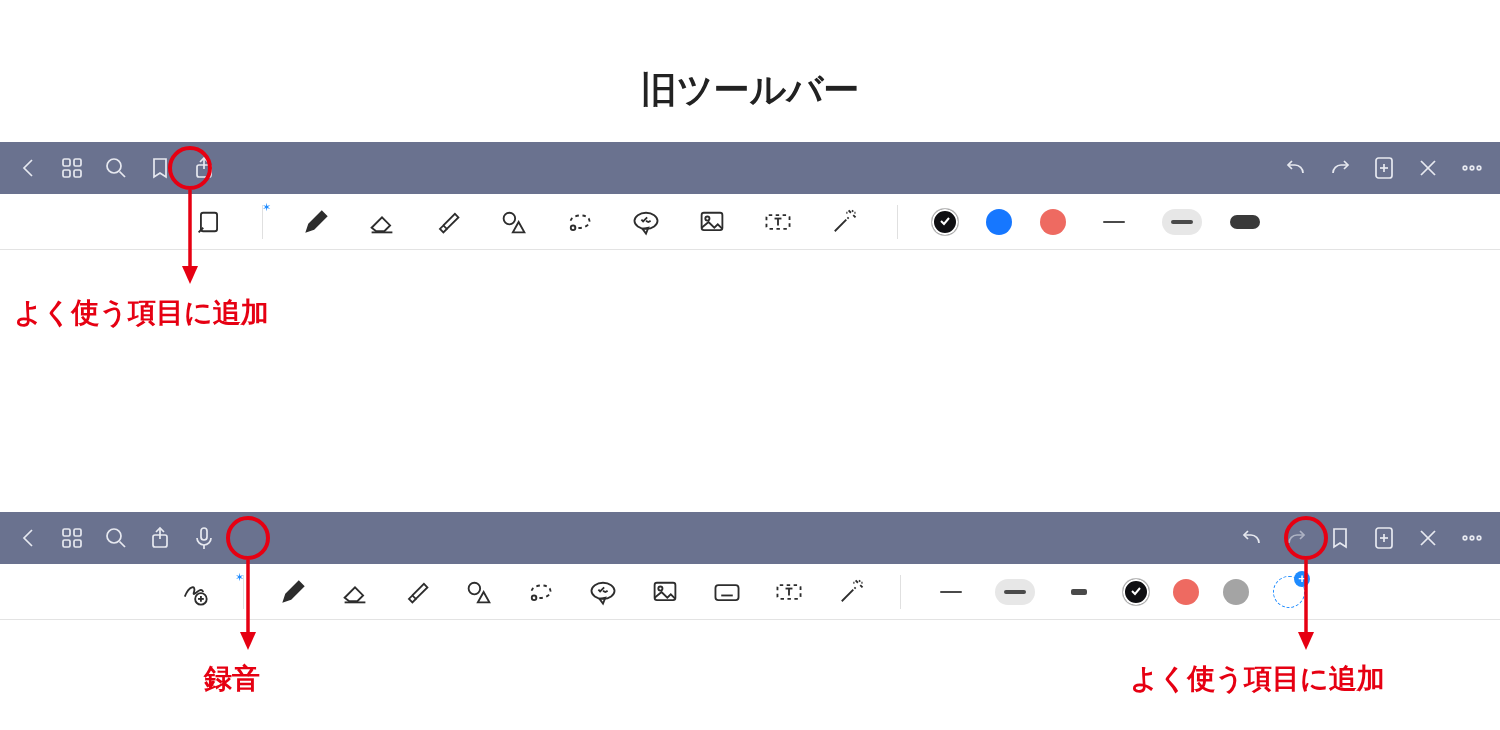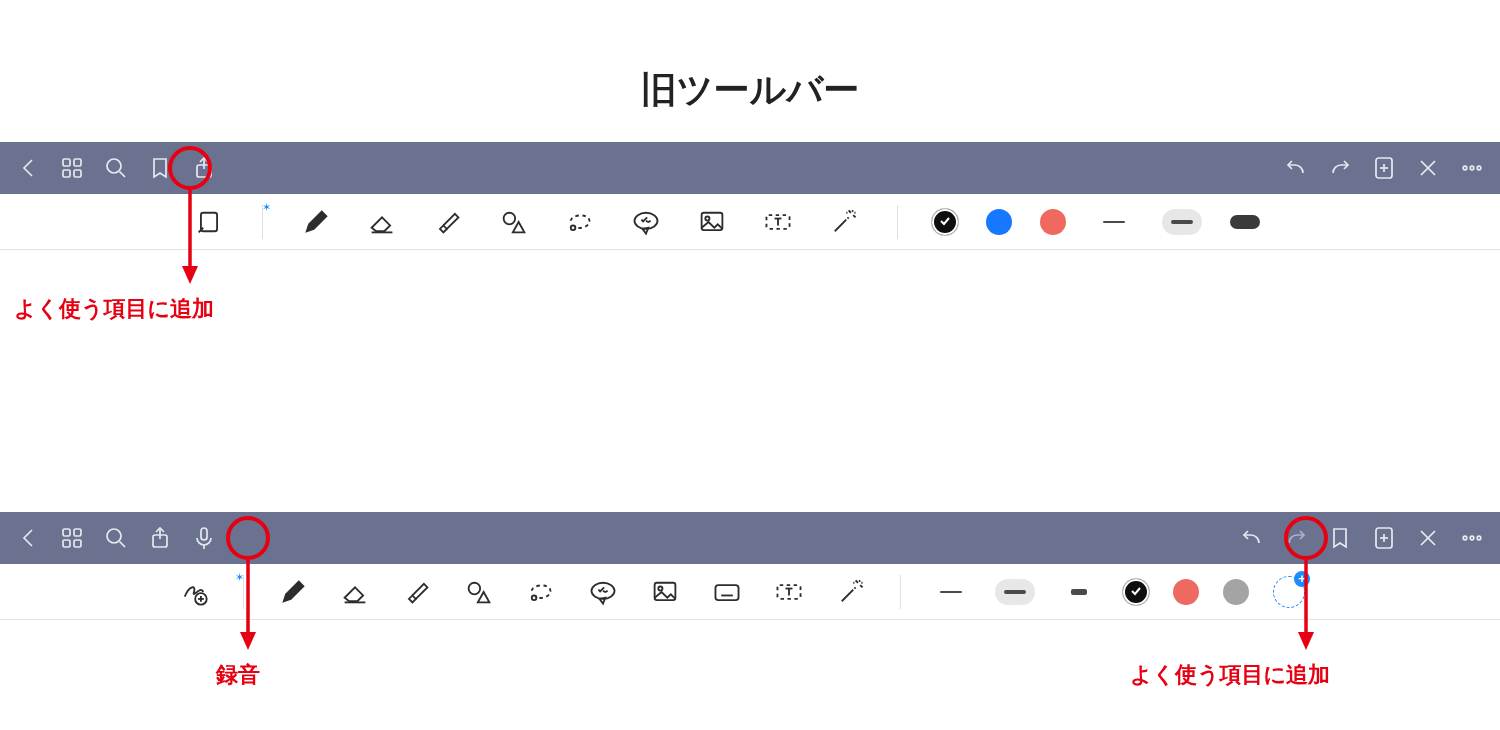--- a/index.html
+++ b/index.html
@@ -27,21 +27,21 @@
   .stroke-btn{width:40px;height:26px;display:flex;align-items:center;justify-content:center;border-radius:13px;}
   .stroke-btn .line{height:2px;width:22px;background:#4a4a4a;border-radius:2px;}
   .stroke-btn.med .line{height:4px;}
   .stroke-btn.thick .line{height:6px;}
   .stroke-btn.sel{background:#e7e7e7;}
   .pill{width:30px;height:14px;border-radius:7px;background:#3a3a3a;}
   .addswatch{width:30px;height:30px;border:1.7px dashed #1e8bff;border-radius:50%;position:relative;}
   .addswatch .plus{position:absolute;top:-6px;right:-6px;width:16px;height:16px;border-radius:50%;background:#1e8bff;color:#fff;font-size:13px;line-height:16px;text-align:center;font-weight:700;}
 
   .callout-circle{position:absolute;width:44px;height:44px;border:4px solid var(--ann);border-radius:50%;box-sizing:border-box;pointer-events:none;}
-  .callout-label{position:absolute;color:var(--ann);font-size:22px;font-weight:700;white-space:nowrap;}
+  .callout-label{position:absolute;color:var(--ann);font-size:28px;font-weight:700;white-space:nowrap;}
   :root{--ann:#e60012;}
   .arrow{position:absolute;overflow:visible;}
   .arrow line{stroke:var(--ann);stroke-width:3.5;}
   .arrow polygon{fill:var(--ann);}
 </style>
 </head>
 <body>
 <div id="stage">
 
 <svg width="0" height="0" style="position:absolute">
@@ -432,21 +432,21 @@
           <div class="plus">+</div>
         </div>
   </div>
 </div>
 
 <div class="callout-circle" style="top:472px;left:226px"></div>
 <svg class="arrow" style="top:516px;left:238px" width="30" height="92">
       <line x1="10" y1="0" x2="10" y2="76"></line>
       <polygon points="10,90 2,72 18,72"></polygon>
     </svg>
-<div class="callout-label" style="top:616px;left:216px">録音</div>
+<div class="callout-label" style="top:616px;left:204px">録音</div>
 
 <div class="callout-circle" style="top:472px;left:1284px"></div>
 <svg class="arrow" style="top:516px;left:1296px" width="30" height="92">
       <line x1="10" y1="0" x2="10" y2="76"></line>
       <polygon points="10,90 2,72 18,72"></polygon>
     </svg>
 <div class="callout-label" style="top:616px;left:1130px">よく使う項目に追加</div>
 
 </div>
 

